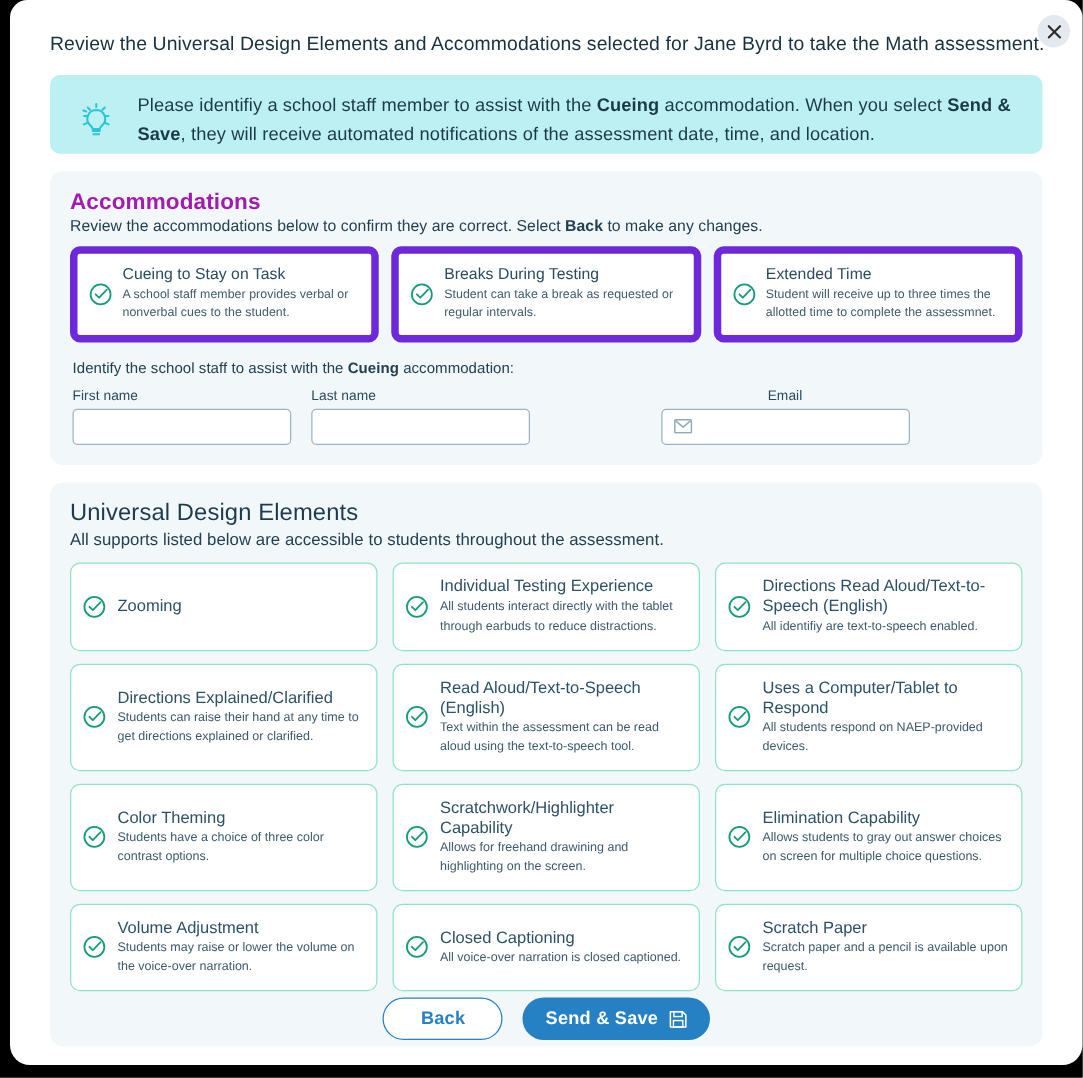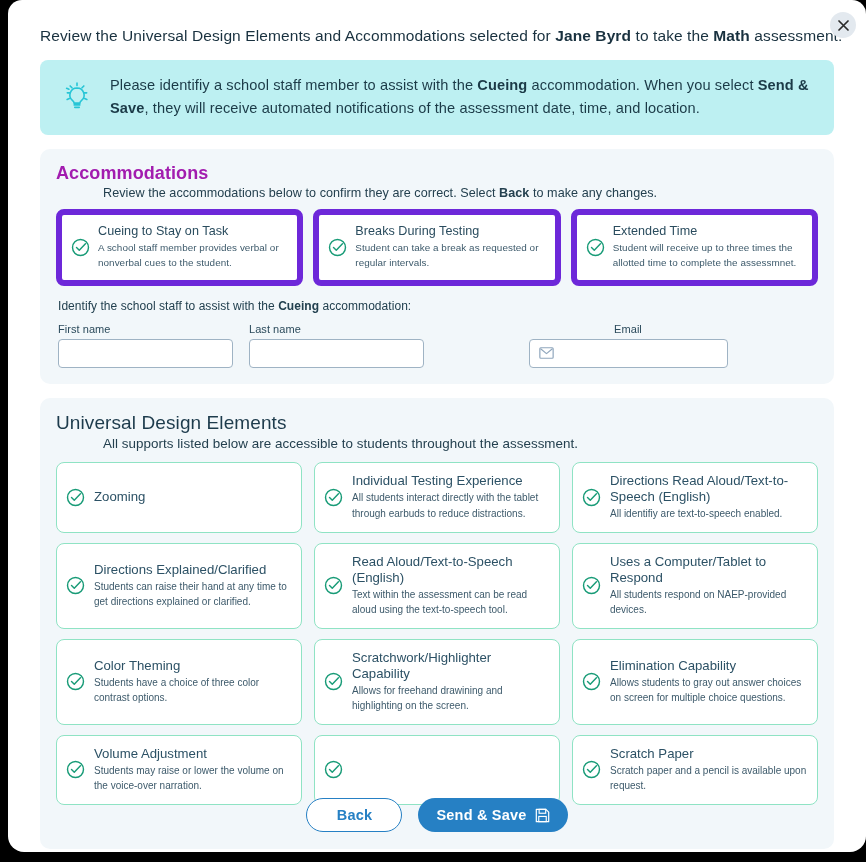--- a/index.html
+++ b/index.html
@@ -25,37 +25,37 @@
 
   
   .header-row {
     display: flex; align-items: flex-start;
     padding: 20px 0 0 12px;
   }
   .header-title {
     font-size: 15.5px; color: #19313f; line-height: 1.3;
     letter-spacing: 0.1px; padding-top: 6px;
   }
-  .header-title b { font-weight: bold; }
+  .header-title b { font-weight: normal; }
   .close-btn {
     position: absolute; right: 10px; top: 12px;
     width: 26px; height: 26px; border-radius: 50%;
     background: #e3e9ef;
     display: flex; align-items: center; justify-content: center;
     cursor: pointer; border: none;
   }
   .close-btn svg { display: block; }
 
   
   .info-banner {
     margin: 14px 12px 0 12px;
     background: #bdf0f2;
     border-radius: 8px;
     display: flex; align-items: center; gap: 14px;
-    padding: 14px 22px 16px 18px;
+    padding: 14px 22px 4px 18px;
   }
   .bulb-icon { flex: 0 0 auto; width: 38px; height: 38px; }
   .info-text {
     font-size: 14.6px; color: #1b3a47; line-height: 1.55;
     letter-spacing: 0.1px;
   }
   .info-text b { font-weight: bold; }
 
   
   .panel {
@@ -65,21 +65,20 @@
     padding: 14px 16px 16px 16px;
   }
   .panel-title {
     font-size: 18px; font-weight: bold; color: #a21caf;
     letter-spacing: .1px;
   }
   .panel-title.light { font-weight: normal; font-size: 19px; color: #1d3b4c; }
   .panel-sub {
     font-size: 12.6px; color: #24404f; margin-top: 2px; margin-bottom: 9px;
     letter-spacing: .05px;
-    margin-left: 47px;
   }
   .panel-sub.bigger { font-size: 13.4px; margin-bottom: 11px; }
   .panel-sub b { font-weight: bold; }
 
   
   .card-grid {
     display: grid; grid-template-columns: repeat(3, 1fr); gap: 10px;
   }
   .card {
     background: #ffffff;
@@ -365,20 +364,24 @@
         <div class="card-body">
           <div class="ude-title">Volume Adjustment</div>
           <div class="ude-desc">Students may raise or lower the volume on the voice-over narration.</div>
         </div>
       </div>
       <div class="ude-card">
         <svg class="check-icon" viewBox="0 0 20 20">
               <circle cx="10" cy="10" r="8.4" fill="none" stroke="#189b77" stroke-width="1.5"></circle>
               <path d="M5.8 9.9 L8.7 12.8 L15.2 6.0" fill="none" stroke="#189b77" stroke-width="1.5" stroke-linecap="round" stroke-linejoin="round"></path>
             </svg>
+        <div class="card-body">
+          <div class="ude-title">Closed Captioning</div>
+          <div class="ude-desc">All voice-over narration is closed captioned.</div>
+        </div>
       </div>
       <div class="ude-card">
         <svg class="check-icon" viewBox="0 0 20 20">
               <circle cx="10" cy="10" r="8.4" fill="none" stroke="#189b77" stroke-width="1.5"></circle>
               <path d="M5.8 9.9 L8.7 12.8 L15.2 6.0" fill="none" stroke="#189b77" stroke-width="1.5" stroke-linecap="round" stroke-linejoin="round"></path>
             </svg>
         <div class="card-body">
           <div class="ude-title">Scratch Paper</div>
           <div class="ude-desc">Scratch paper and a pencil is available upon request.</div>
         </div>

